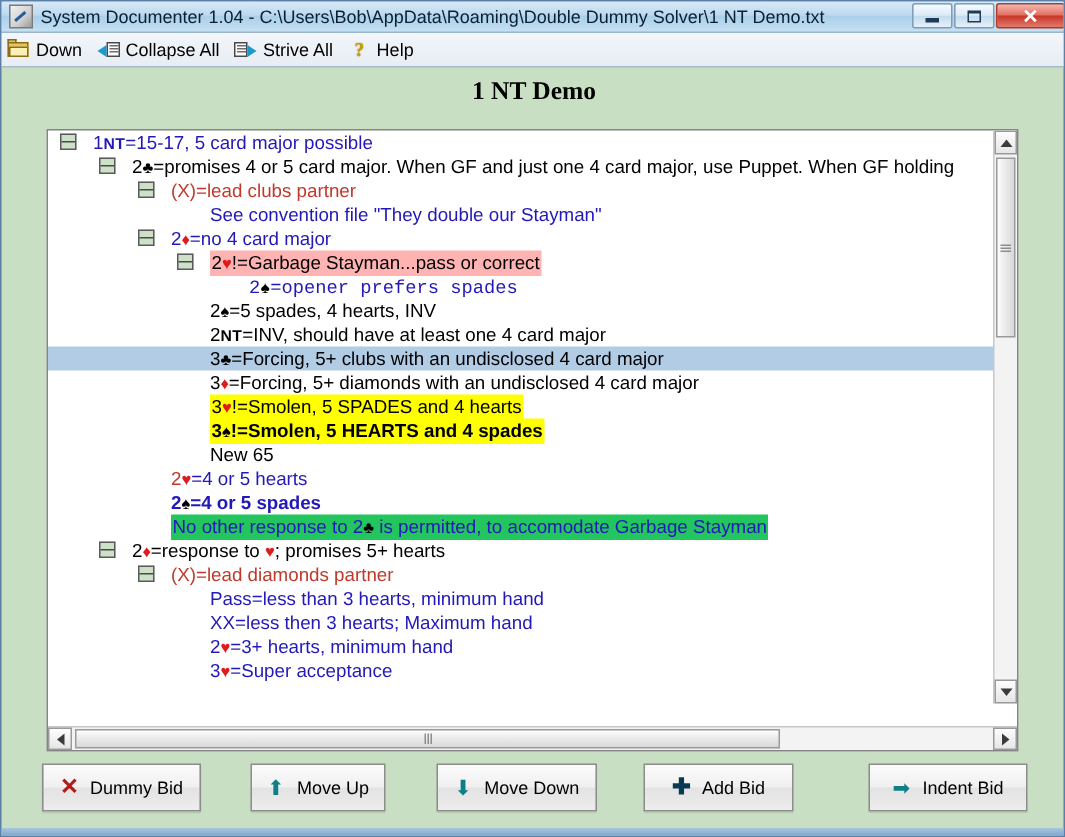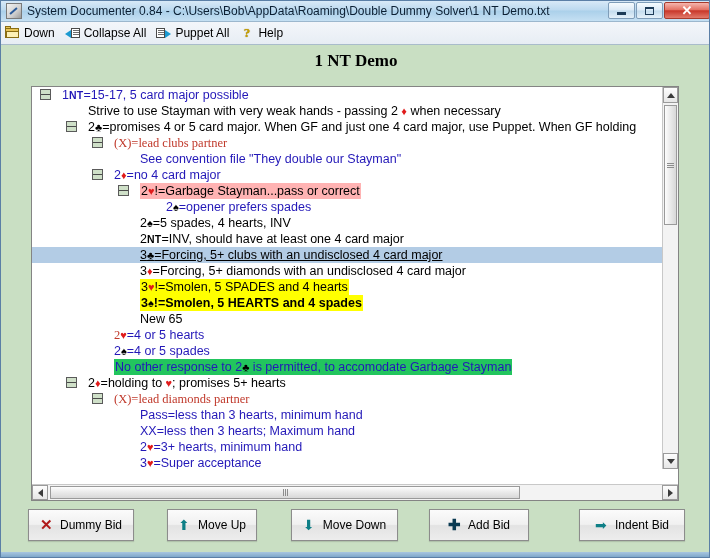--- a/index.html
+++ b/index.html
@@ -106,21 +106,21 @@
     font-size:12.5px;font-family:"Liberation Sans",sans-serif;
   }
   .row .rowbg{
     position:absolute;left:0;top:0;height:16px;width:632px;
   }
   .txt{position:relative;display:inline-block;white-space:nowrap;}
   .hl{padding:0 1px;text-align:center;}
 
   .c-blue{color:#2318b8;}
   .c-black{color:#000000;}
-  .c-red{color:#c0392b;font-family:Liberation Serif, serif;}
+  .c-red{color:#c0392b;}
   .suit-r{color:#e01b1b;font-size:11px;}
   .suit-b{color:#000;font-size:11px;}
   .nt{font-size:10.5px;font-weight:bold;letter-spacing:0.3px;}
 
   
   .exp{
     position:absolute;width:11px;height:11px;top:2px;
     background:#cfe0c8;border:1px solid #5a5a5a;box-sizing:border-box;
   }
   .exp:before{
@@ -177,21 +177,21 @@
   #bottom-edge{position:absolute;left:0;bottom:0;width:710px;height:5px;
     background:linear-gradient(to bottom,#a8c6e0,#7fa8ca);}
 </style>
 </head>
 <body>
 
 <div id="app">
 
   <div id="titlebar">
     <div id="app-icon"></div>
-    <div id="title-text">System Documenter 0.84 - C:\Users\Bob\AppData\Roaming\Double Dummy Solver\1 NT Demo.txt</div>
+    <div id="title-text">System Documenter 1.04 - C:\Users\Bob\AppData\Roaming\Double Dummy Solver\1 NT Demo.txt</div>
     <div id="winbtns">
       <div class="wbtn">
           <div class="min-glyph"></div>
         </div>
       <div class="wbtn">
           <div class="max-glyph"></div>
         </div>
       <div class="wbtn close">
           <span class="glyph">✕</span>
         </div>
@@ -215,53 +215,52 @@
           <div class="ar"></div>
       </div>
       <span class="tb-label">Collapse All</span>
     </div>
 
     <div class="tb-item">
       <div class="ic ic-arrow ic-expand">
         <div class="bx"></div>
           <div class="ar"></div>
       </div>
-      <span class="tb-label">Puppet All</span>
+      <span class="tb-label">Strive All</span>
     </div>
 
     <div class="tb-item">
       <div class="ic ic-help">?</div>
       <span class="tb-label">Help</span>
     </div>
 
   </div>
 
   <div id="page-title">1 NT Demo</div>
 
   <div id="tree-panel">
     <div id="tree-rows">
         <div class="row"><div class="exp" style="left: 8px;"></div><span class="txt" style="margin-left: 30px;"><span class="c-blue">1</span><span class="c-blue nt">NT</span><span class="c-blue">=15-17, 5 card major possible</span></span></div>
-        <div class="row"><span class="txt" style="margin-left: 56px;"><span class="c-black">Strive to use Stayman with very weak hands - passing 2 </span><span class="suit-r">♦</span><span class="c-black"> when necessary</span></span></div>
         <div class="row"><div class="exp" style="left: 34px;"></div><span class="txt" style="margin-left: 56px;"><span class="c-black">2</span><span class="suit-b">♣</span><span class="c-black">=promises 4 or 5 card major. When GF and just one 4 card major, use Puppet. When GF holding</span></span></div>
         <div class="row"><div class="exp" style="left: 60px;"></div><span class="txt" style="margin-left: 82px;"><span class="c-red">(X)=lead clubs partner</span></span></div>
         <div class="row"><span class="txt" style="margin-left: 108px;"><span class="c-blue">See convention file "They double our Stayman"</span></span></div>
         <div class="row"><div class="exp" style="left: 60px;"></div><span class="txt" style="margin-left: 82px;"><span class="c-blue">2</span><span class="suit-r">♦</span><span class="c-blue">=no 4 card major</span></span></div>
         <div class="row"><div class="exp" style="left: 86px;"></div><span class="txt hl" style="margin-left: 108px; background: rgb(255, 179, 179);"><span class="c-black">2</span><span class="suit-r">♥</span><span class="c-black">!=Garbage Stayman...pass or correct</span></span></div>
-        <div class="row"><span class="txt" style="margin-left: 134px;"><span class="c-blue">2</span><span class="suit-b">♠</span><span class="c-blue">=opener prefers spades</span></span></div>
+        <div class="row"><span class="txt" style="margin-left: 134px; font-family: Liberation Mono, monospace;"><span class="c-blue">2</span><span class="suit-b">♠</span><span class="c-blue">=opener prefers spades</span></span></div>
         <div class="row"><span class="txt" style="margin-left: 108px;"><span class="c-black">2</span><span class="suit-b">♠</span><span class="c-black">=5 spades, 4 hearts, INV</span></span></div>
         <div class="row"><span class="txt" style="margin-left: 108px;"><span class="c-black">2</span><span class="c-black nt">NT</span><span class="c-black">=INV, should have at least one 4 card major</span></span></div>
-        <div class="row"><div class="rowbg" style="background: rgb(179, 204, 229);"></div><span class="txt" style="margin-left: 108px; text-decoration: underline;"><span class="c-black">3</span><span class="suit-b">♣</span><span class="c-black">=Forcing, 5+ clubs with an undisclosed 4 card major</span></span></div>
+        <div class="row"><div class="rowbg" style="background: rgb(179, 204, 229);"></div><span class="txt" style="margin-left: 108px;"><span class="c-black">3</span><span class="suit-b">♣</span><span class="c-black">=Forcing, 5+ clubs with an undisclosed 4 card major</span></span></div>
         <div class="row"><span class="txt" style="margin-left: 108px;"><span class="c-black">3</span><span class="suit-r">♦</span><span class="c-black">=Forcing, 5+ diamonds with an undisclosed 4 card major</span></span></div>
         <div class="row"><span class="txt hl" style="margin-left: 108px; background: rgb(255, 255, 0);"><span class="c-black">3</span><span class="suit-r">♥</span><span class="c-black">!=Smolen, 5 SPADES and 4 hearts</span></span></div>
         <div class="row"><span class="txt hl" style="margin-left: 108px; background: rgb(255, 255, 0); font-weight: bold;"><span class="c-black">3</span><span class="suit-b">♠</span><span class="c-black">!=Smolen, 5 HEARTS and 4 spades</span></span></div>
         <div class="row"><span class="txt" style="margin-left: 108px;"><span class="c-black">New 65</span></span></div>
         <div class="row"><span class="txt" style="margin-left: 82px;"><span class="c-red">2</span><span class="suit-r">♥</span><span class="c-blue">=4 or 5 hearts</span></span></div>
-        <div class="row"><span class="txt" style="margin-left: 82px;"><span class="c-blue">2</span><span class="suit-b">♠</span><span class="c-blue">=4 or 5 spades</span></span></div>
+        <div class="row"><span class="txt" style="margin-left: 82px; font-weight: bold;"><span class="c-blue">2</span><span class="suit-b">♠</span><span class="c-blue">=4 or 5 spades</span></span></div>
         <div class="row"><span class="txt hl" style="margin-left: 82px; background: #22c55e;"><span class="c-blue">No other response to 2</span><span class="suit-b">♣</span><span class="c-blue"> is permitted, to accomodate Garbage Stayman</span></span></div>
-        <div class="row"><div class="exp" style="left: 34px;"></div><span class="txt" style="margin-left: 56px;"><span class="c-black">2</span><span class="suit-r">♦</span><span class="c-black">=holding to </span><span class="suit-r">♥</span><span class="c-black">; promises 5+ hearts</span></span></div>
+        <div class="row"><div class="exp" style="left: 34px;"></div><span class="txt" style="margin-left: 56px;"><span class="c-black">2</span><span class="suit-r">♦</span><span class="c-black">=response to </span><span class="suit-r">♥</span><span class="c-black">; promises 5+ hearts</span></span></div>
         <div class="row"><div class="exp" style="left: 60px;"></div><span class="txt" style="margin-left: 82px;"><span class="c-red">(X)=lead diamonds partner</span></span></div>
         <div class="row"><span class="txt" style="margin-left: 108px;"><span class="c-blue">Pass=less than 3 hearts, minimum hand</span></span></div>
         <div class="row"><span class="txt" style="margin-left: 108px;"><span class="c-blue">XX=less then 3 hearts; Maximum hand</span></span></div>
         <div class="row"><span class="txt" style="margin-left: 108px;"><span class="c-blue">2</span><span class="suit-r">♥</span><span class="c-blue">=3+ hearts, minimum hand</span></span></div>
         <div class="row"><span class="txt" style="margin-left: 108px;"><span class="c-blue">3</span><span class="suit-r">♥</span><span class="c-blue">=Super acceptance</span></span></div>
       </div>
 
     <div id="vscroll">
       <div class="sb-btn sb-up">
           <div class="tri tri-up"></div>

